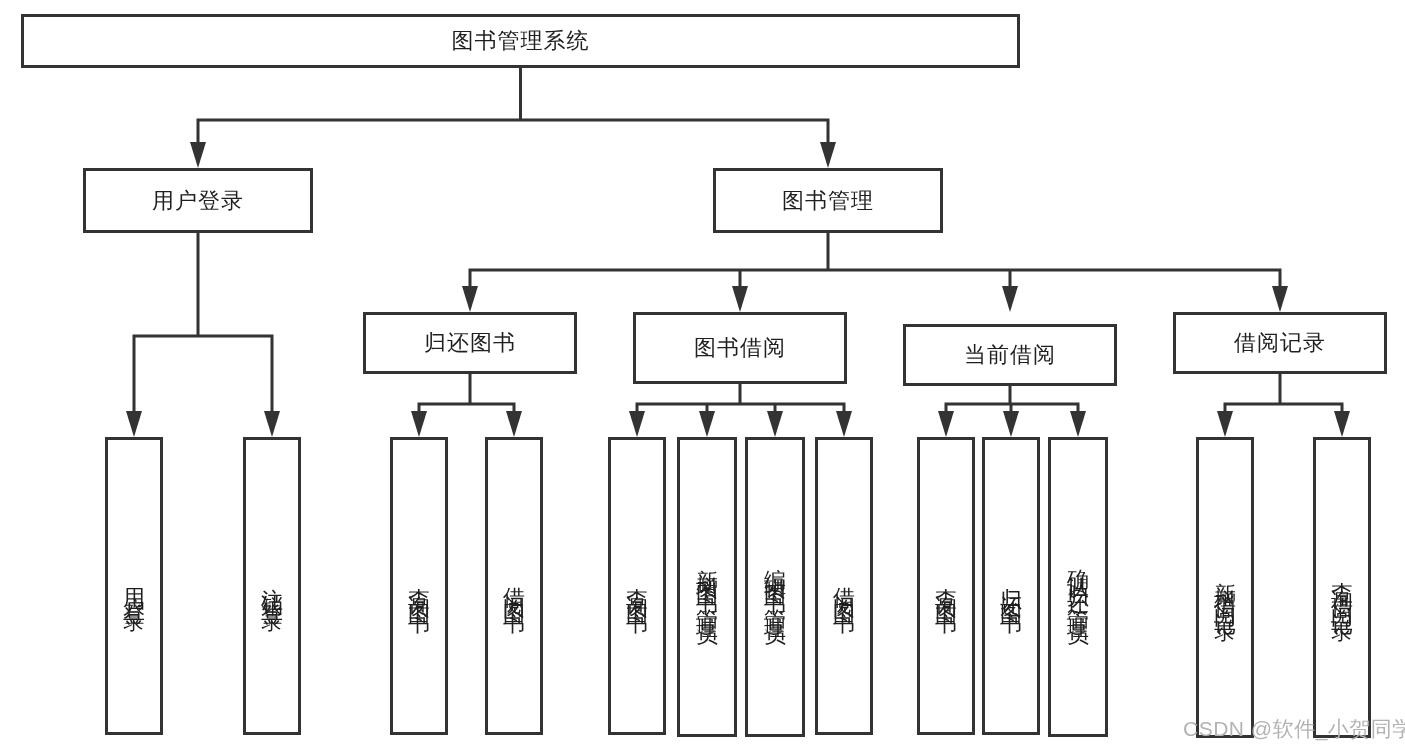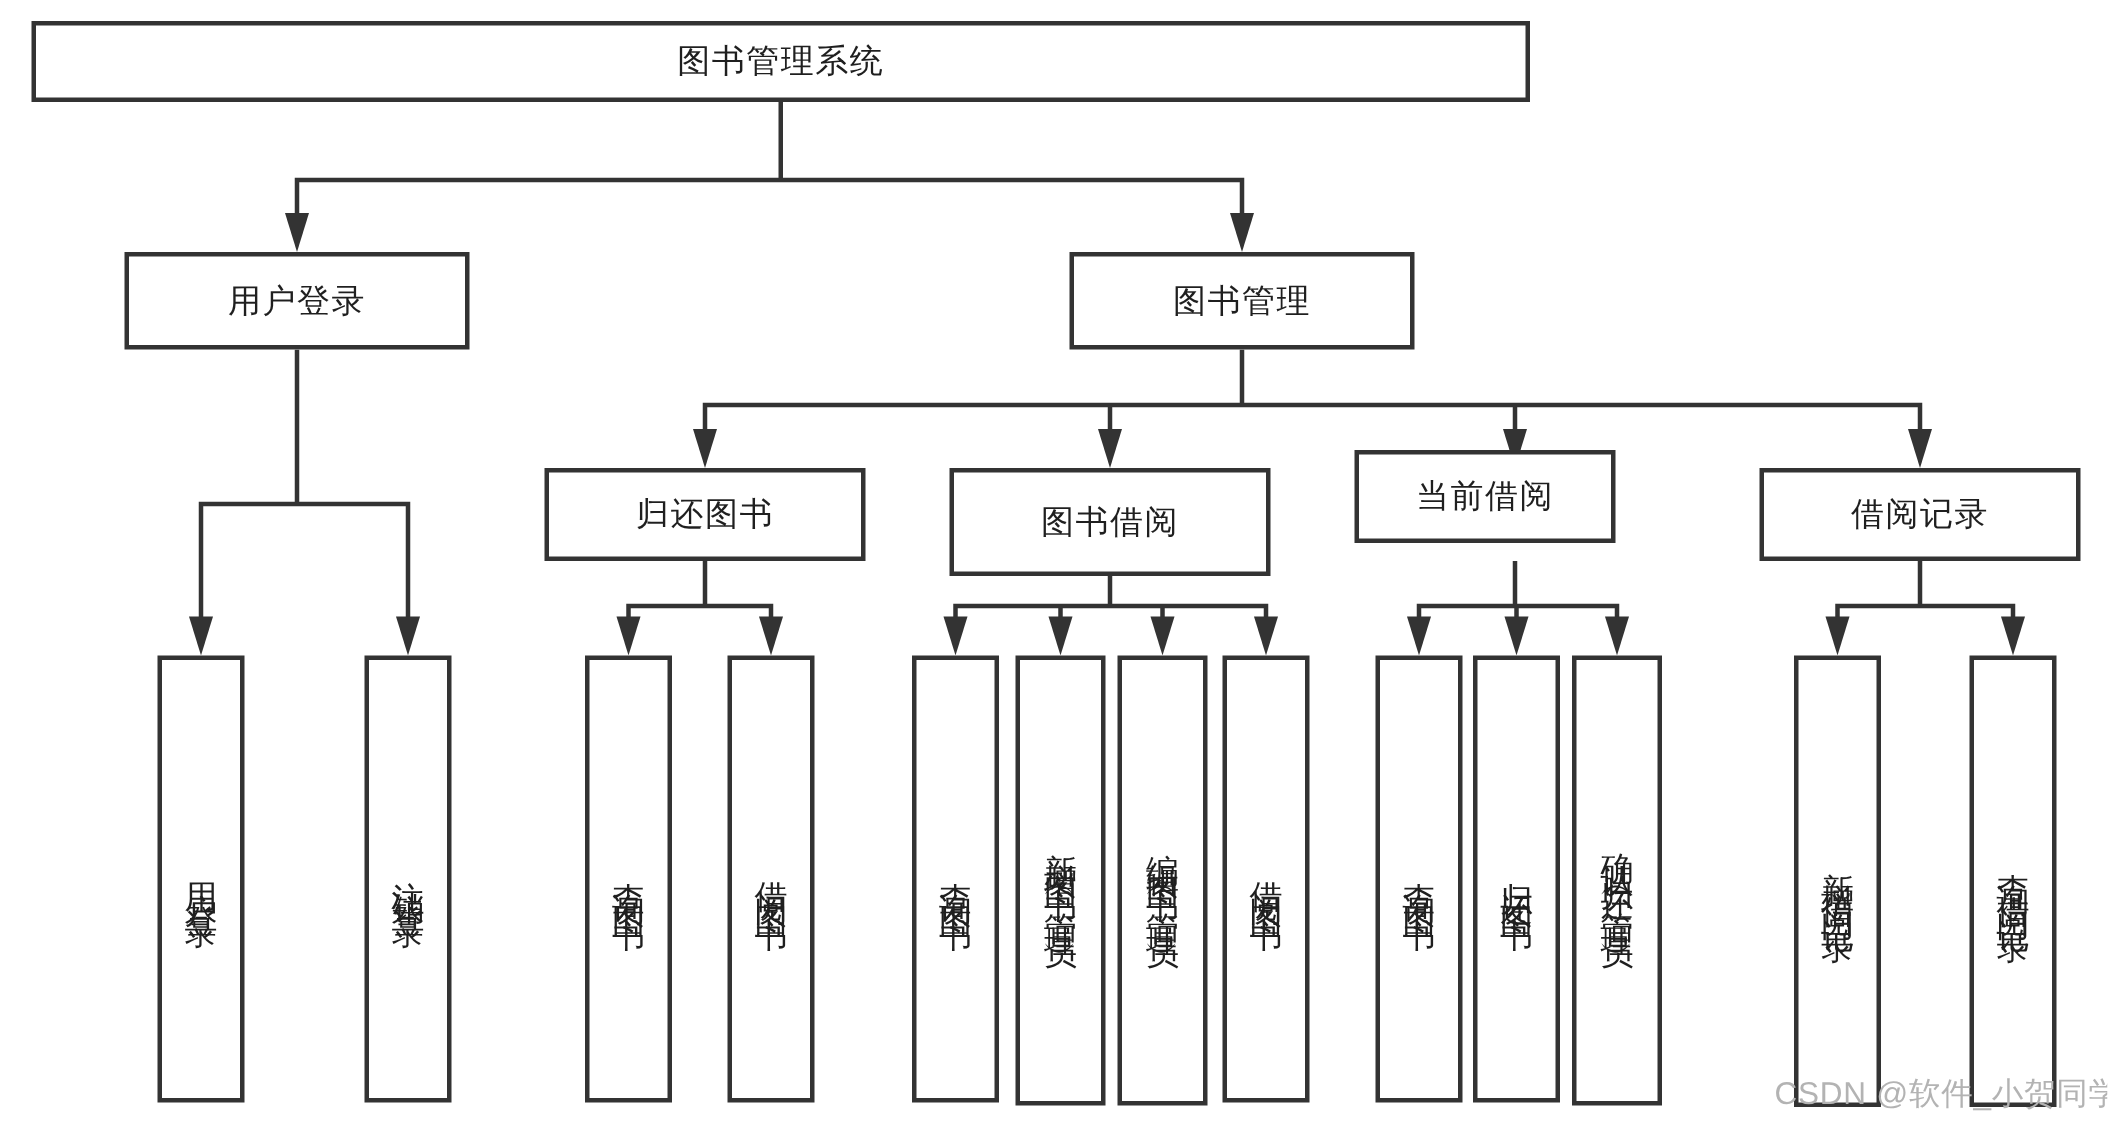--- a/index.html
+++ b/index.html
@@ -95,21 +95,21 @@
     </g>
   </svg>
 
   <div class="box hbox" style="left:21px;top:14px;width:999px;height:54px">图书管理系统</div>
 
   <div class="box hbox" style="left:83px;top:168px;width:230px;height:65px">用户登录</div>
   <div class="box hbox" style="left:713px;top:168px;width:230px;height:65px">图书管理</div>
 
   <div class="box hbox" style="left:363px;top:312px;width:214px;height:62px">归还图书</div>
   <div class="box hbox" style="left:633px;top:312px;width:214px;height:72px">图书借阅</div>
-  <div class="box hbox" style="left:903px;top:300px;width:174px;height:62px">当前借阅</div>
+  <div class="box hbox" style="left:903px;top:324px;width:214px;height:62px">当前借阅</div>
   <div class="box hbox" style="left:1173px;top:312px;width:214px;height:62px">借阅记录</div>
 
   <div class="box vbox" style="left:105px;top:437px;width:58px;height:298px">用户登录</div>
   <div class="box vbox" style="left:243px;top:437px;width:58px;height:298px">注销登录</div>
 
   <div class="box vbox" style="left:390px;top:437px;width:58px;height:298px">查询图书</div>
   <div class="box vbox" style="left:485px;top:437px;width:58px;height:298px">借阅图书</div>
 
   <div class="box vbox" style="left:608px;top:437px;width:58px;height:298px">查询图书</div>
   <div class="box vbox" style="left:677px;top:437px;width:60px;height:300px">新增图书（管理员）</div>

